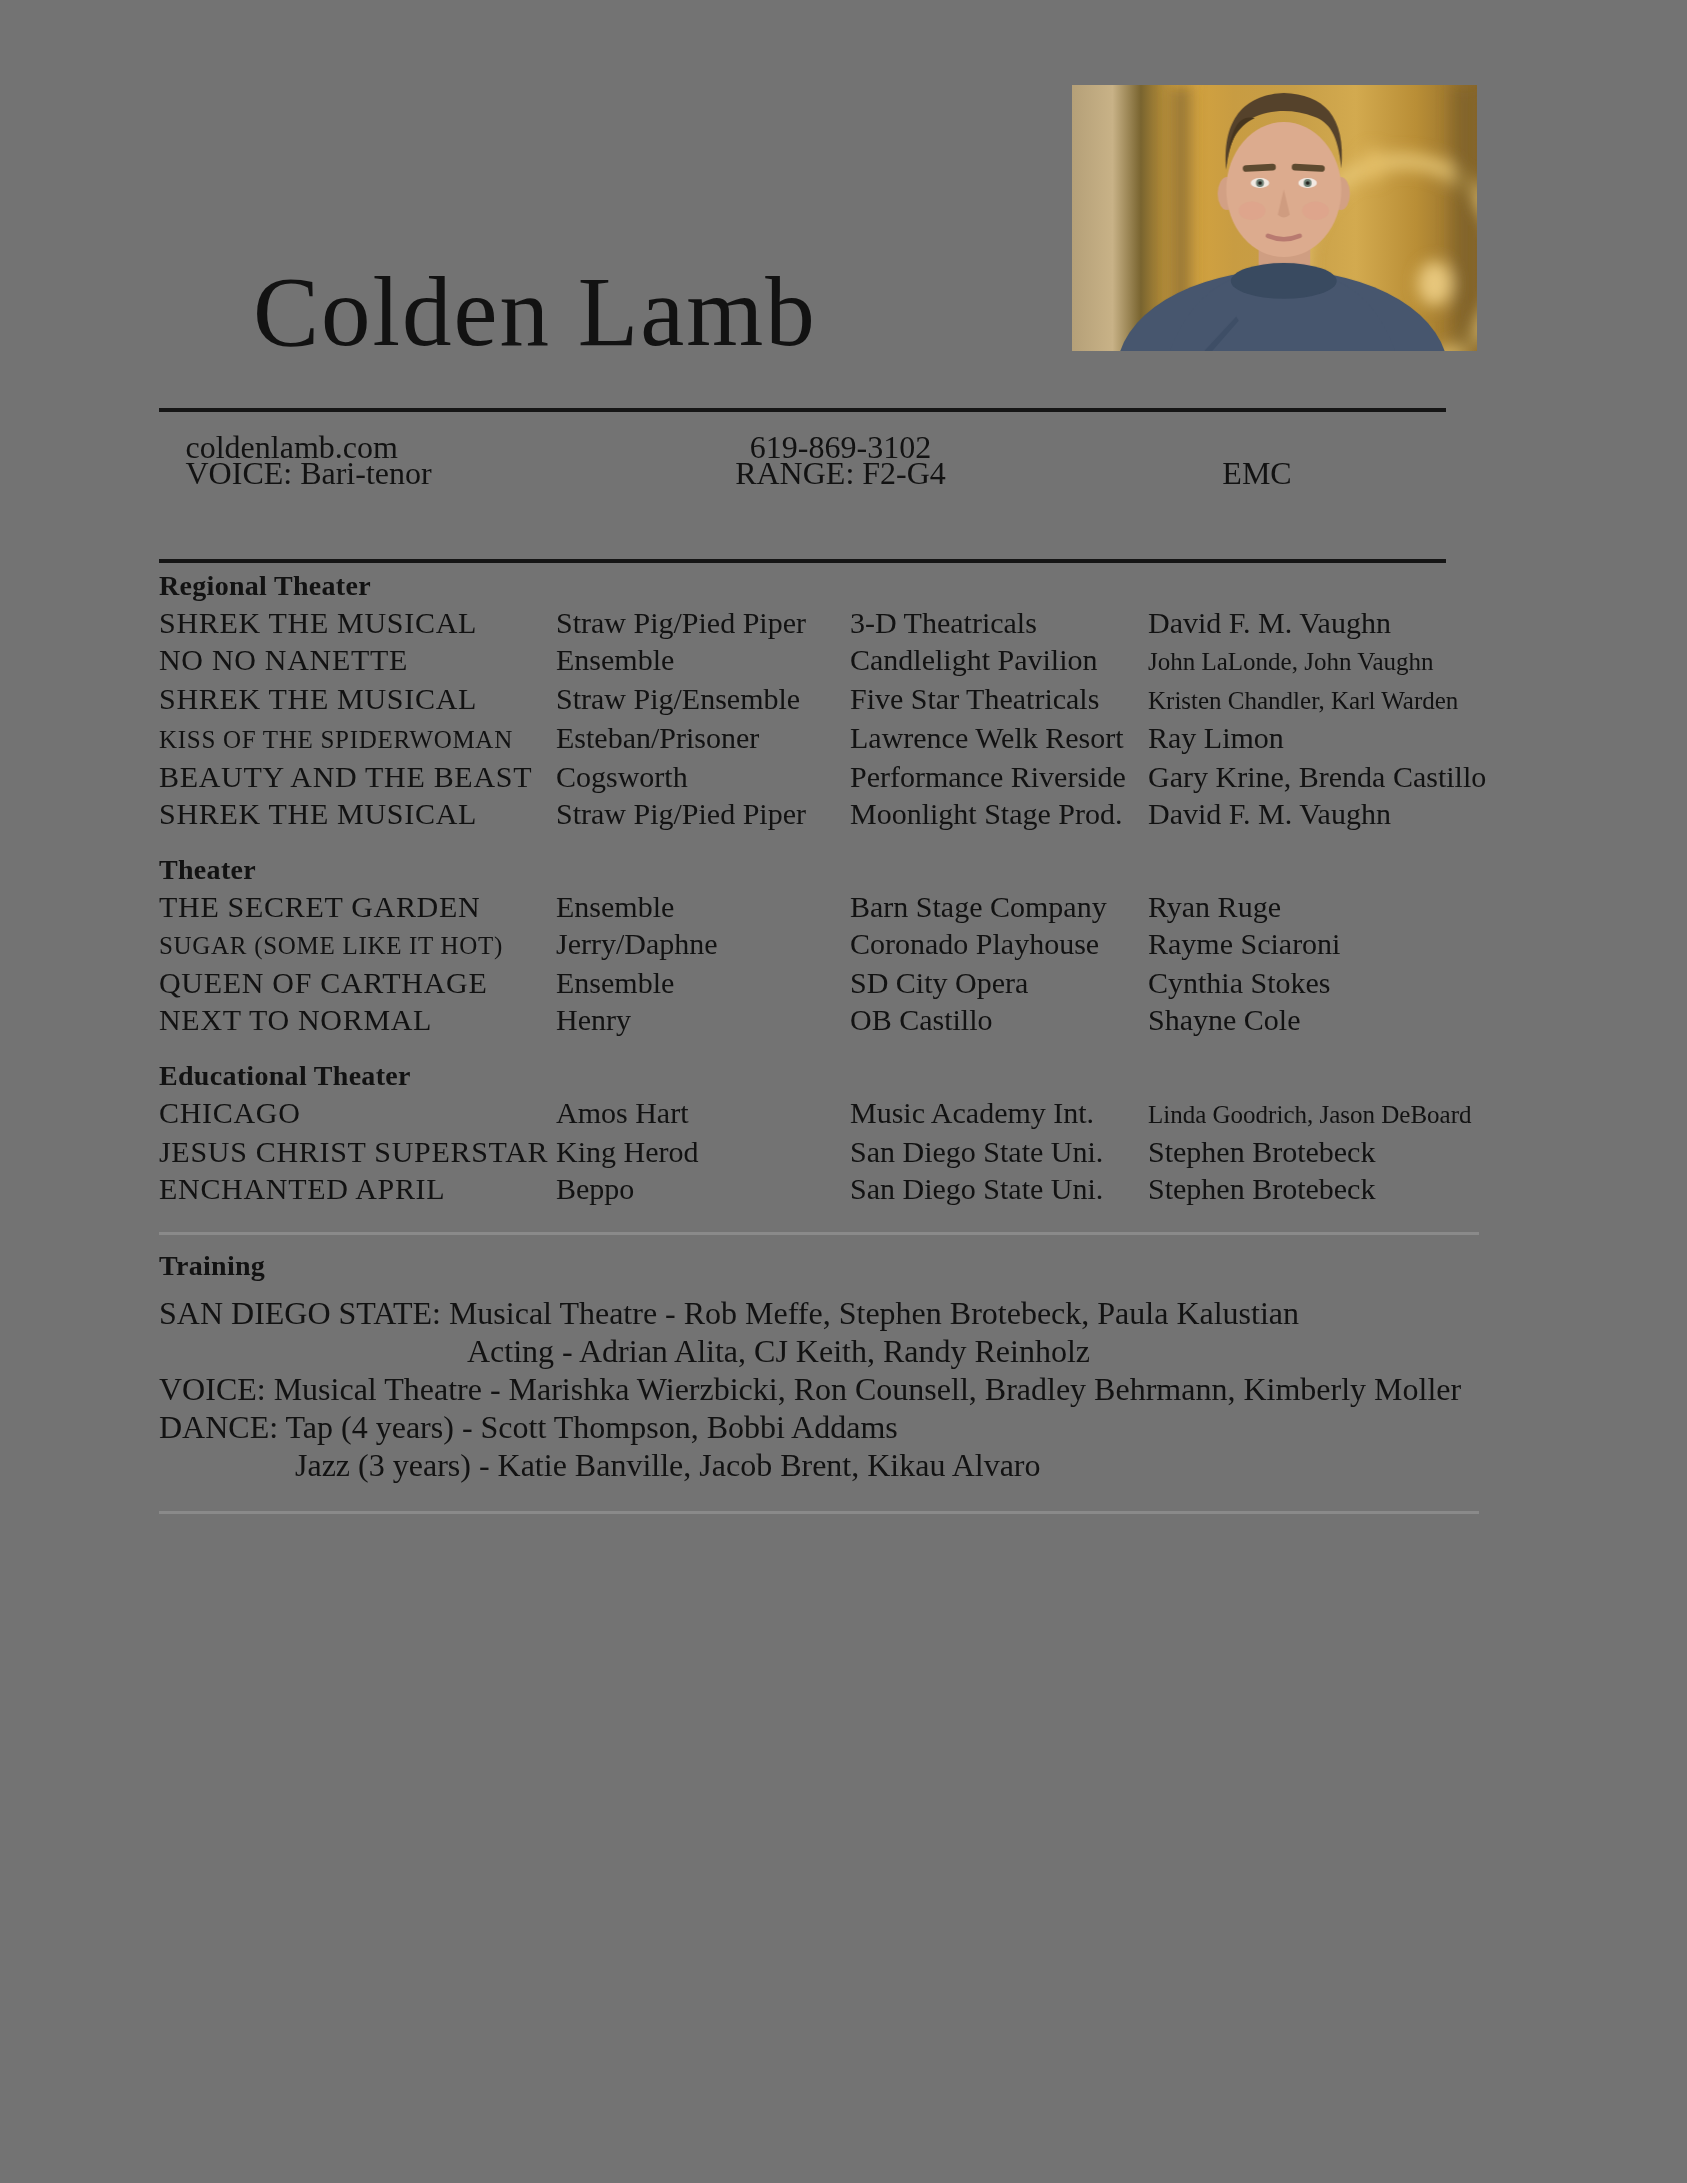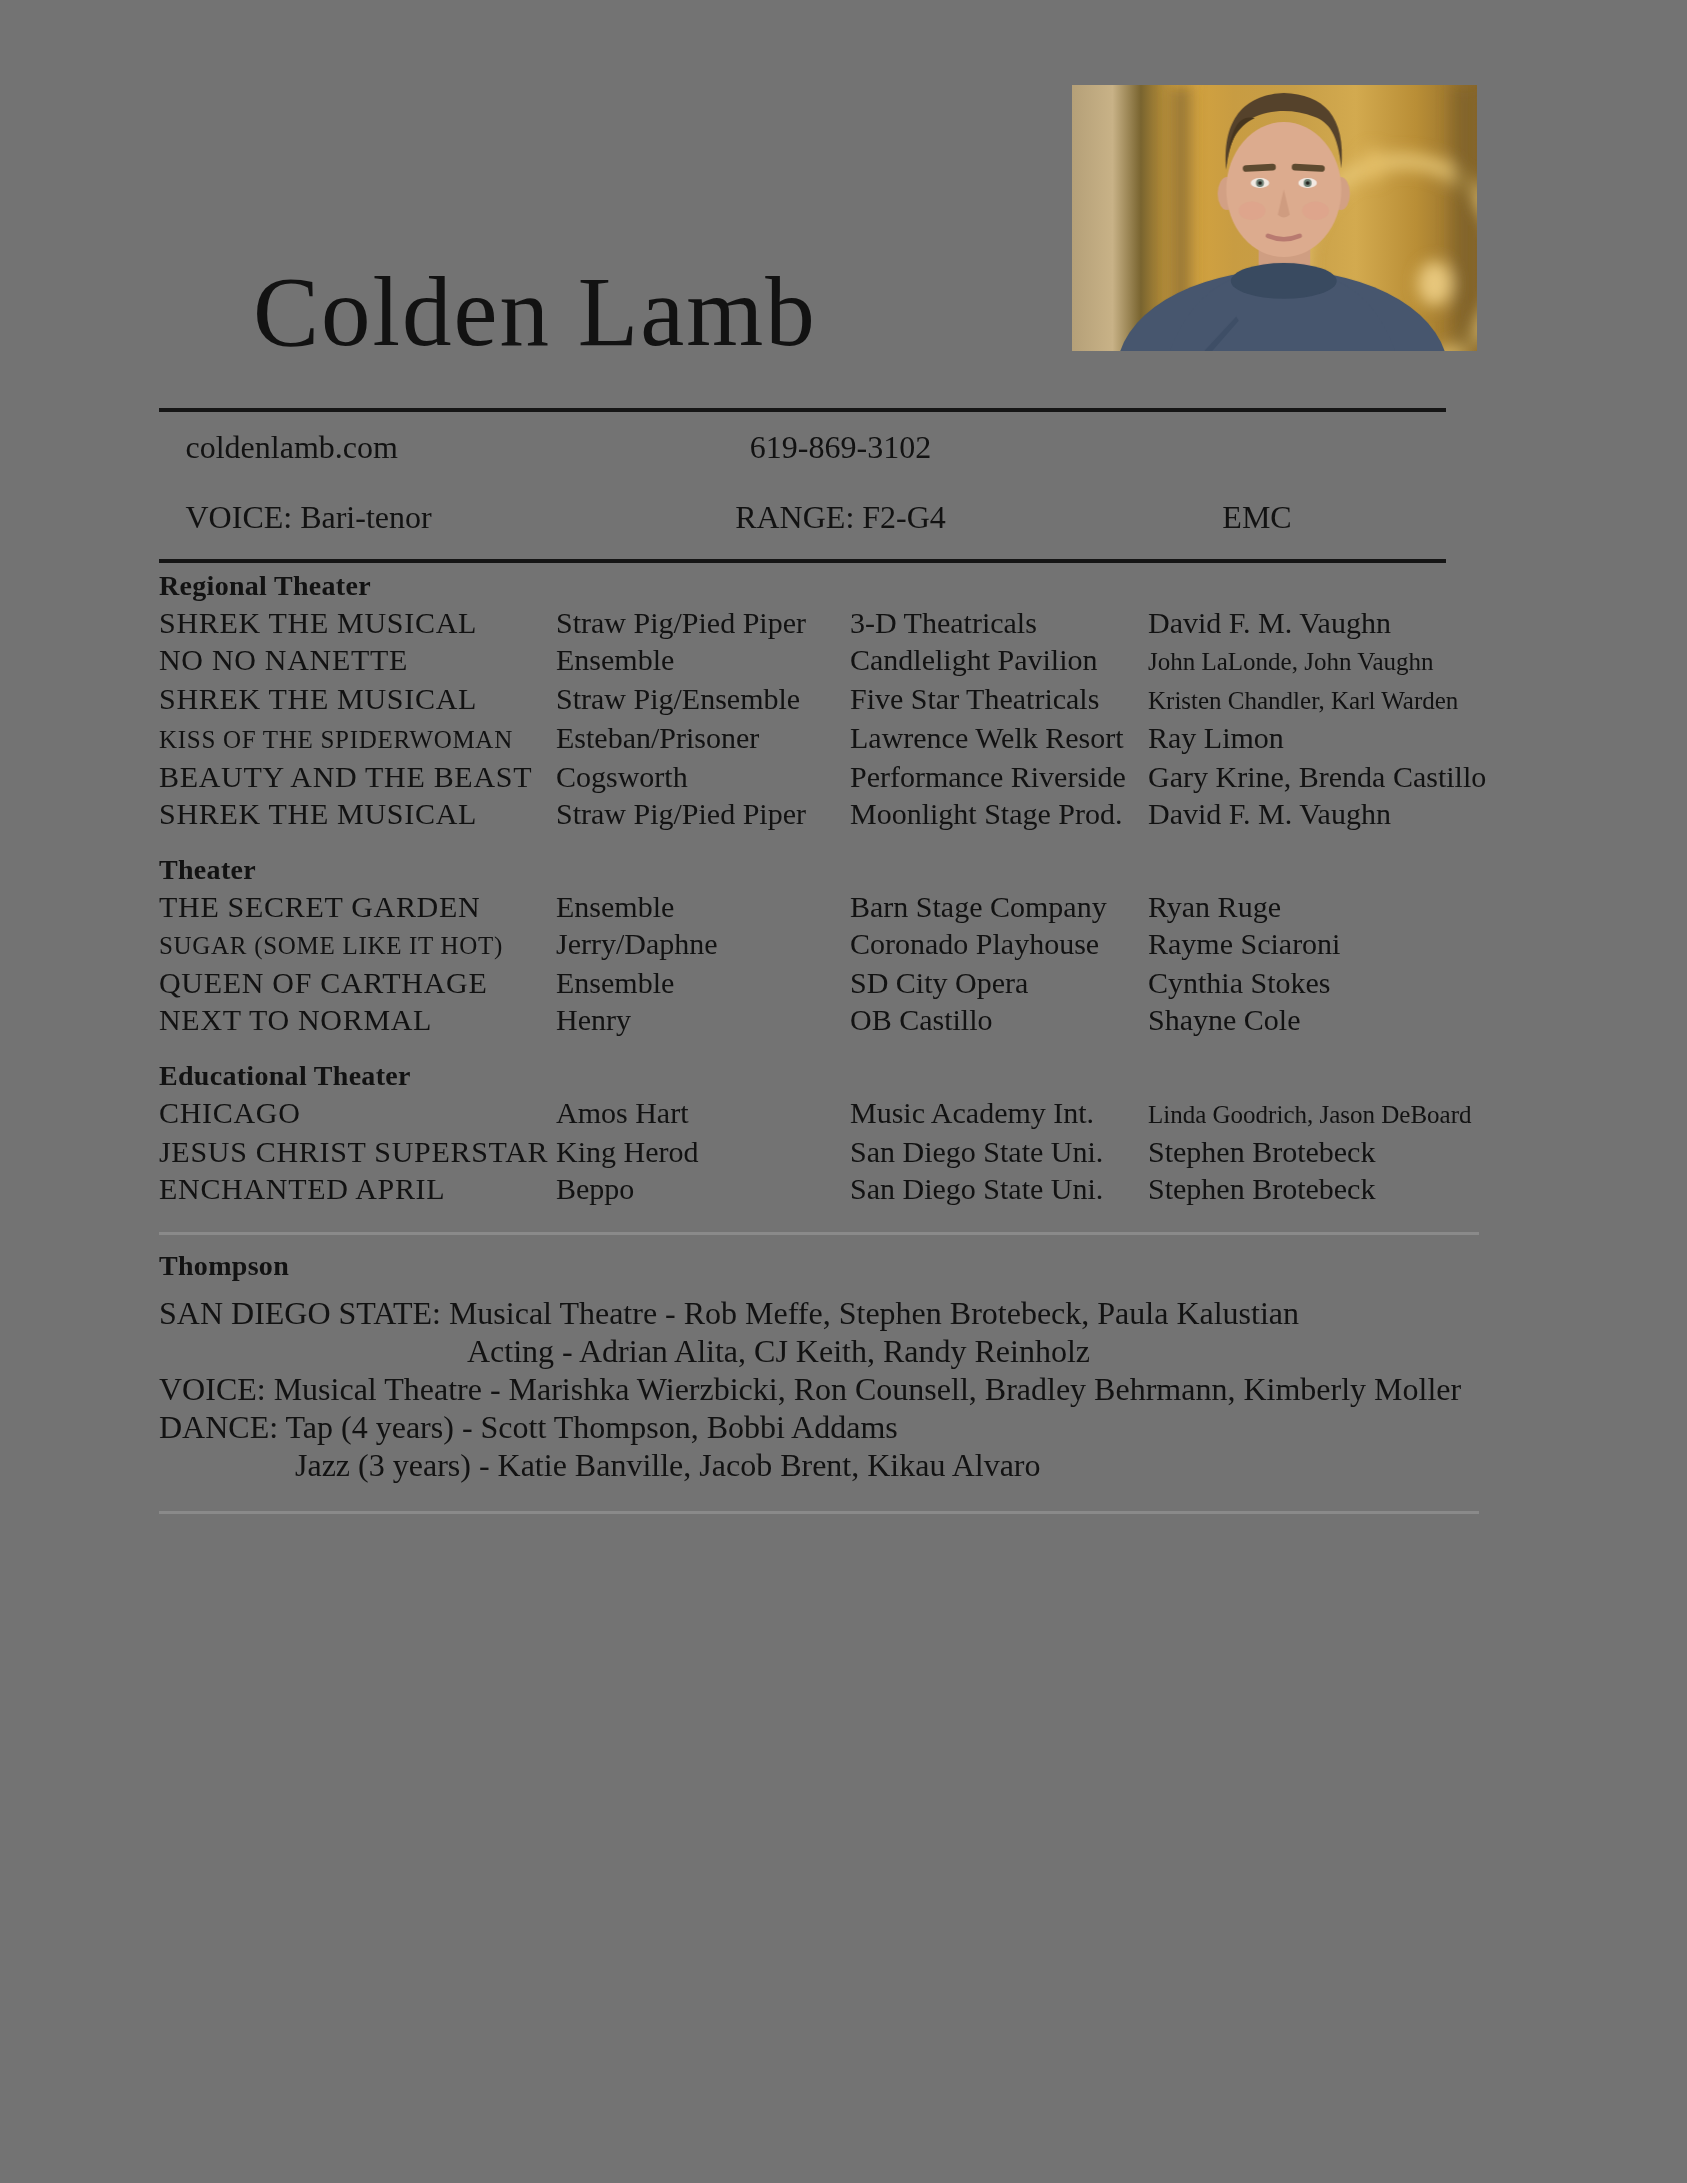--- a/index.html
+++ b/index.html
@@ -28,21 +28,21 @@
   .rule-top{top:408px;}
   .rule-mid{top:559px;}
   .gray-rule{height:3.3px;background:#8a8a8a;width:1320px;margin:0;border:0;}
   
   .contact-row{
     position:absolute;left:159px;width:1283px;
     display:grid;grid-template-columns:450px 463px 370px;
     font-size:32px;line-height:1.1;white-space:nowrap;
   }
   .contact-row-1{top:430px;}
-  .contact-row-2{top:500px;}
+  .contact-row-2{top:456px;}
   .contact-row .c1{text-align:left;padding-left:26.5px;}
   .contact-row .c2{text-align:center;}
   .contact-row .c3{text-align:center;}
   
   .content{position:absolute;left:159px;top:570px;width:1330px;}
   .section-heading{
     font-size:28px;font-weight:bold;margin:0;line-height:1.12;
     letter-spacing:0.3px;
   }
   .section{margin:0;}
@@ -243,21 +243,21 @@
     <span class="cell title">ENCHANTED APRIL</span>
     <span class="cell">Beppo</span>
     <span class="cell">San Diego State Uni.</span>
     <span class="cell">Stephen Brotebeck</span>
   </div>
 </div>
   </div>
 </div>
 
     <hr class="gray-rule training-rule-top">
-    <h2 class="section-heading training-heading">Thompson</h2>
+    <h2 class="section-heading training-heading">Training</h2>
     <div class="training-lines">
         <div class="t-line indent-0">SAN DIEGO STATE: Musical Theatre - Rob Meffe, Stephen Brotebeck, Paula Kalustian</div>
         <div class="t-line indent-2">Acting - Adrian Alita, CJ Keith, Randy Reinholz</div>
         <div class="t-line indent-0">VOICE: Musical Theatre - Marishka Wierzbicki, Ron Counsell, Bradley Behrmann, Kimberly Moller</div>
         <div class="t-line indent-0">DANCE: Tap (4 years) - Scott Thompson, Bobbi Addams</div>
         <div class="t-line indent-1">Jazz (3 years) - Katie Banville, Jacob Brent, Kikau Alvaro</div>
       </div>
     <hr class="gray-rule training-rule-bottom">
   </div>
 

